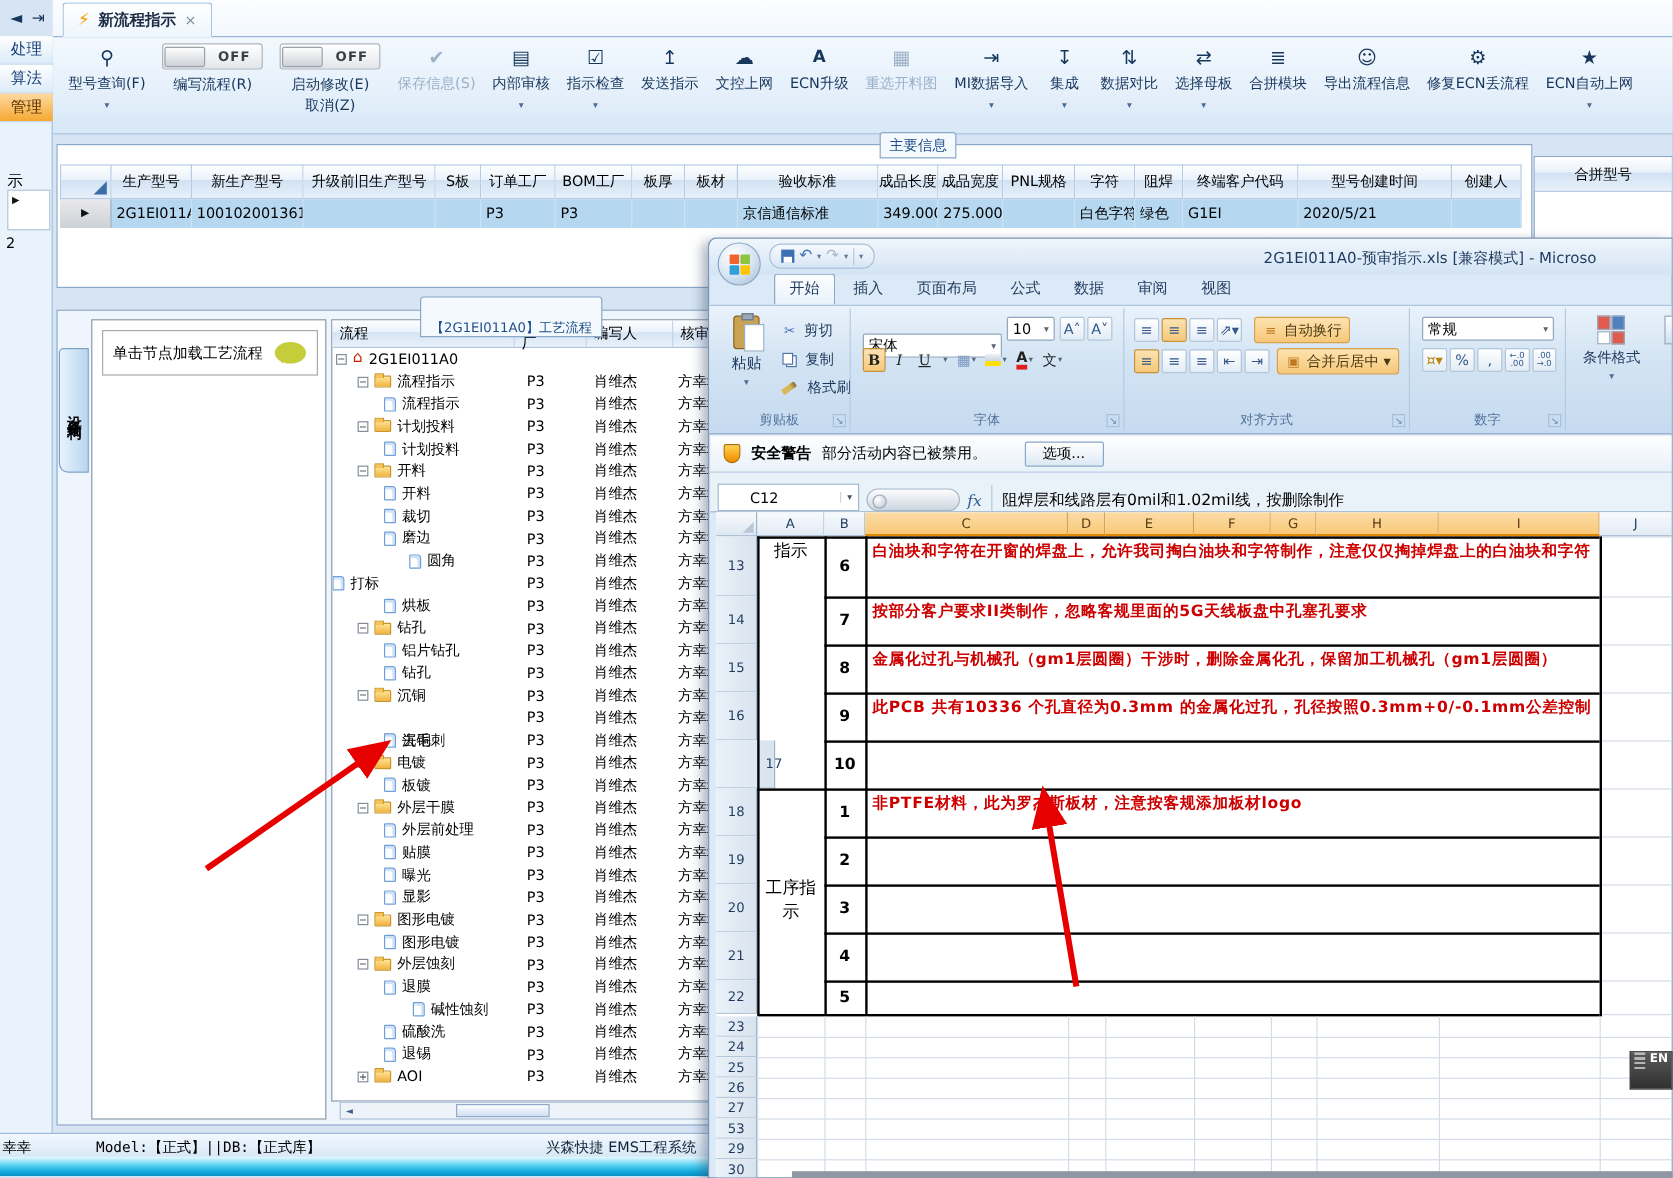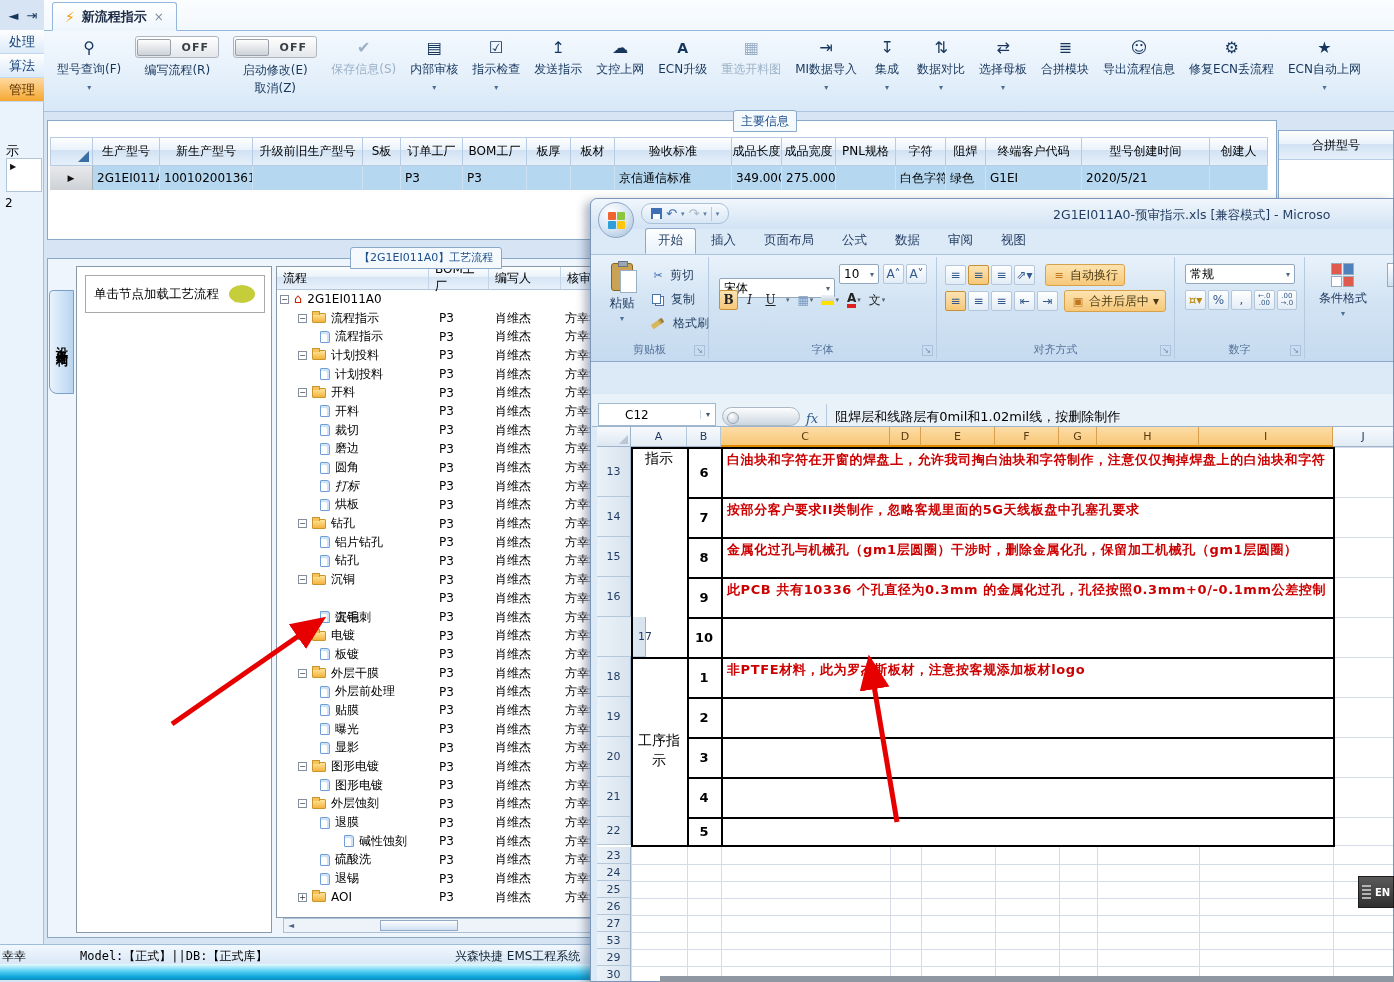--- a/index.html
+++ b/index.html
@@ -52,21 +52,21 @@
   .g-row { position:absolute; left:2px; top:45px; height:24px; display:flex; background:#b5d7f0; }
   .g-c { border-right:1px solid #cfe2f2; display:flex; align-items:center; padding:0 4px; font-size:12px; white-space:nowrap; overflow:hidden; }
   .g-mr { background:linear-gradient(#e9e9ec,#cdd1d6); border-right:1px solid #aab2ba; justify-content:center; font-size:9px; color:#111; }
 
   .merge-panel { position:absolute; left:1278px; top:130px; width:116px; height:70px; background:#fff; border:1px solid #8aa8c8; }
   .merge-h { height:29px; background:linear-gradient(#fefefe,#e9f2fb 45%,#d2e2f3 46%,#e6f0fa);
     border-bottom:1px solid #b7cce4; text-align:center; line-height:28px; font-size:12px; }
 
   
   .flow-panel { position:absolute; left:47px; top:258px; width:1230px; height:680px; background:#eef5fc; border:1px solid #8aa8c8; }
-  .flow-tab { position:absolute; left:350px; top:247px; height:22px; padding:0 8px; background:#f4f9fe; border:1px solid #8aa8c8;
+  .flow-tab { position:absolute; left:350px; top:247px; height:22px; padding:16px 8px; background:#f4f9fe; border:1px solid #8aa8c8;
     border-radius:3px 3px 0 0; text-align:center; line-height:20px; color:#1d4e89; z-index:3; font-size:11px; }
   .dev-tab { position:absolute; left:49px; top:290px; width:25px; height:104px; writing-mode:vertical-rl;
     background:linear-gradient(90deg,#e8f3fd,#b9d5ef); border:1px solid #7aa0c8; border-radius:4px 0 0 8px;
     display:flex; align-items:center; justify-content:center; font-weight:bold; font-size:12px; letter-spacing:3px; z-index:2; }
   .dev-box { position:absolute; left:76px; top:266px; width:196px; height:667px; background:#fff; border:1px solid #8899aa; }
   .dev-hint { position:absolute; left:8px; top:8px; width:180px; height:38px; border:1px solid #aaa;
     display:flex; align-items:center; padding:0 8px; gap:10px; font-size:12.5px; }
   .bubble { width:26px; height:18px; background:#c6cd3a; border-radius:50%; position:relative; flex:none; }
   .bubble::after { content:""; position:absolute; left:4px; bottom:-6px; border:6px solid transparent; border-top-color:#c6cd3a; border-left-width:2px; }
 
@@ -196,21 +196,21 @@
   .rh { position:absolute; left:6px; width:34px; background:linear-gradient(90deg,#eaf1f8,#d8e3ee); border-right:1px solid #9db4cc;
     border-bottom:1px solid #b5c8da; display:flex; align-items:center; justify-content:center; font-size:11px; color:#1f3a5f; }
   .xcell { position:absolute; display:flex; }
   .numcell { align-items:center; justify-content:center; font-size:13px; font-weight:bold; }
   .redcell { padding:3px 6px; color:#cc0000; font-weight:bold; font-size:13px; letter-spacing:0.6px; line-height:1.55; align-items:flex-start; }
   .seccell { justify-content:center; font-size:14px; text-align:center; }
   .bl { position:absolute; background:#000; }
   .gl { position:absolute; background:#d5dce8; }
 
   .ime { position:absolute; left:1358px; top:876px; width:36px; height:32px; background:linear-gradient(#5a5a5a,#303030);
-    border:1px solid #1d1d1d; z-index:40; display:flex; align-items:center; justify-content:center; gap:4px; color:#fff; }
+    border:1px solid #1d1d1d; z-index:40; display:flex; justify-content:center; gap:4px; color:#fff; }
   .ime .grid-ico { width:9px; height:15px; background:repeating-linear-gradient(#cfcfcf 0 2px, transparent 2px 4px); opacity:.8; }
   .ime .txt { font-size:10px; font-weight:bold; }
   .arrows { position:absolute; left:0; top:0; width:1394px; height:982px; z-index:50; pointer-events:none; }
 </style>
 </head>
 <body>
 
 <div class="app">
 
   <div class="top-ribbon"></div>
@@ -470,30 +470,30 @@
         <div class="trow">
           <div class="tc-label" style="padding-left: 43px;">
             <span class="ico-doc"></span>
             <span>磨边</span>
           </div>
           <div class="tc-bom">P3</div>
           <div class="tc-writer">肖维杰</div>
           <div class="tc-rev">方幸幸</div>
         </div>
         <div class="trow">
-          <div class="tc-label" style="padding-left: 43px;">
+          <div class="tc-label" style="padding-left: 64px;">
             <span class="ico-doc"></span>
             <span>圆角</span>
           </div>
           <div class="tc-bom">P3</div>
           <div class="tc-writer">肖维杰</div>
           <div class="tc-rev">方幸幸</div>
         </div>
         <div class="trow">
-          <div class="tc-label" style="padding-left: 43px; font-style: italic;">
+          <div class="tc-label" style="">
             <span class="ico-doc"></span>
             <span>打标</span>
           </div>
           <div class="tc-bom">P3</div>
           <div class="tc-writer">肖维杰</div>
           <div class="tc-rev">方幸幸</div>
         </div>
         <div class="trow">
           <div class="tc-label" style="padding-left: 43px;">
             <span class="ico-doc"></span>
@@ -871,20 +871,26 @@
           <span>条件格式</span>
           <span class="mini-arrow">▾</span>
         </div>
         <div class="tbl-btn">
           <span class="tbl-ico"></span>
           <span>表</span>
         </div>
       </div>
     </div>
 
+    <div class="secbar">
+      <span class="shield"></span>
+      <span class="sec-title">安全警告</span>
+      <span class="sec-msg">部分活动内容已被禁用。</span>
+      <span class="optbtn">选项...</span>
+    </div>
 
     <div class="fbar">
       <div class="namebox">
         <span>C12</span>
         <span class="nbarr">▾</span>
       </div>
       <span class="fxpill"></span>
       <span class="fxlbl">fx</span>
       <span class="fdiv"></span>
       <span class="ftext">阻焊层和线路层有0mil和1.02mil线，按删除制作</span>

